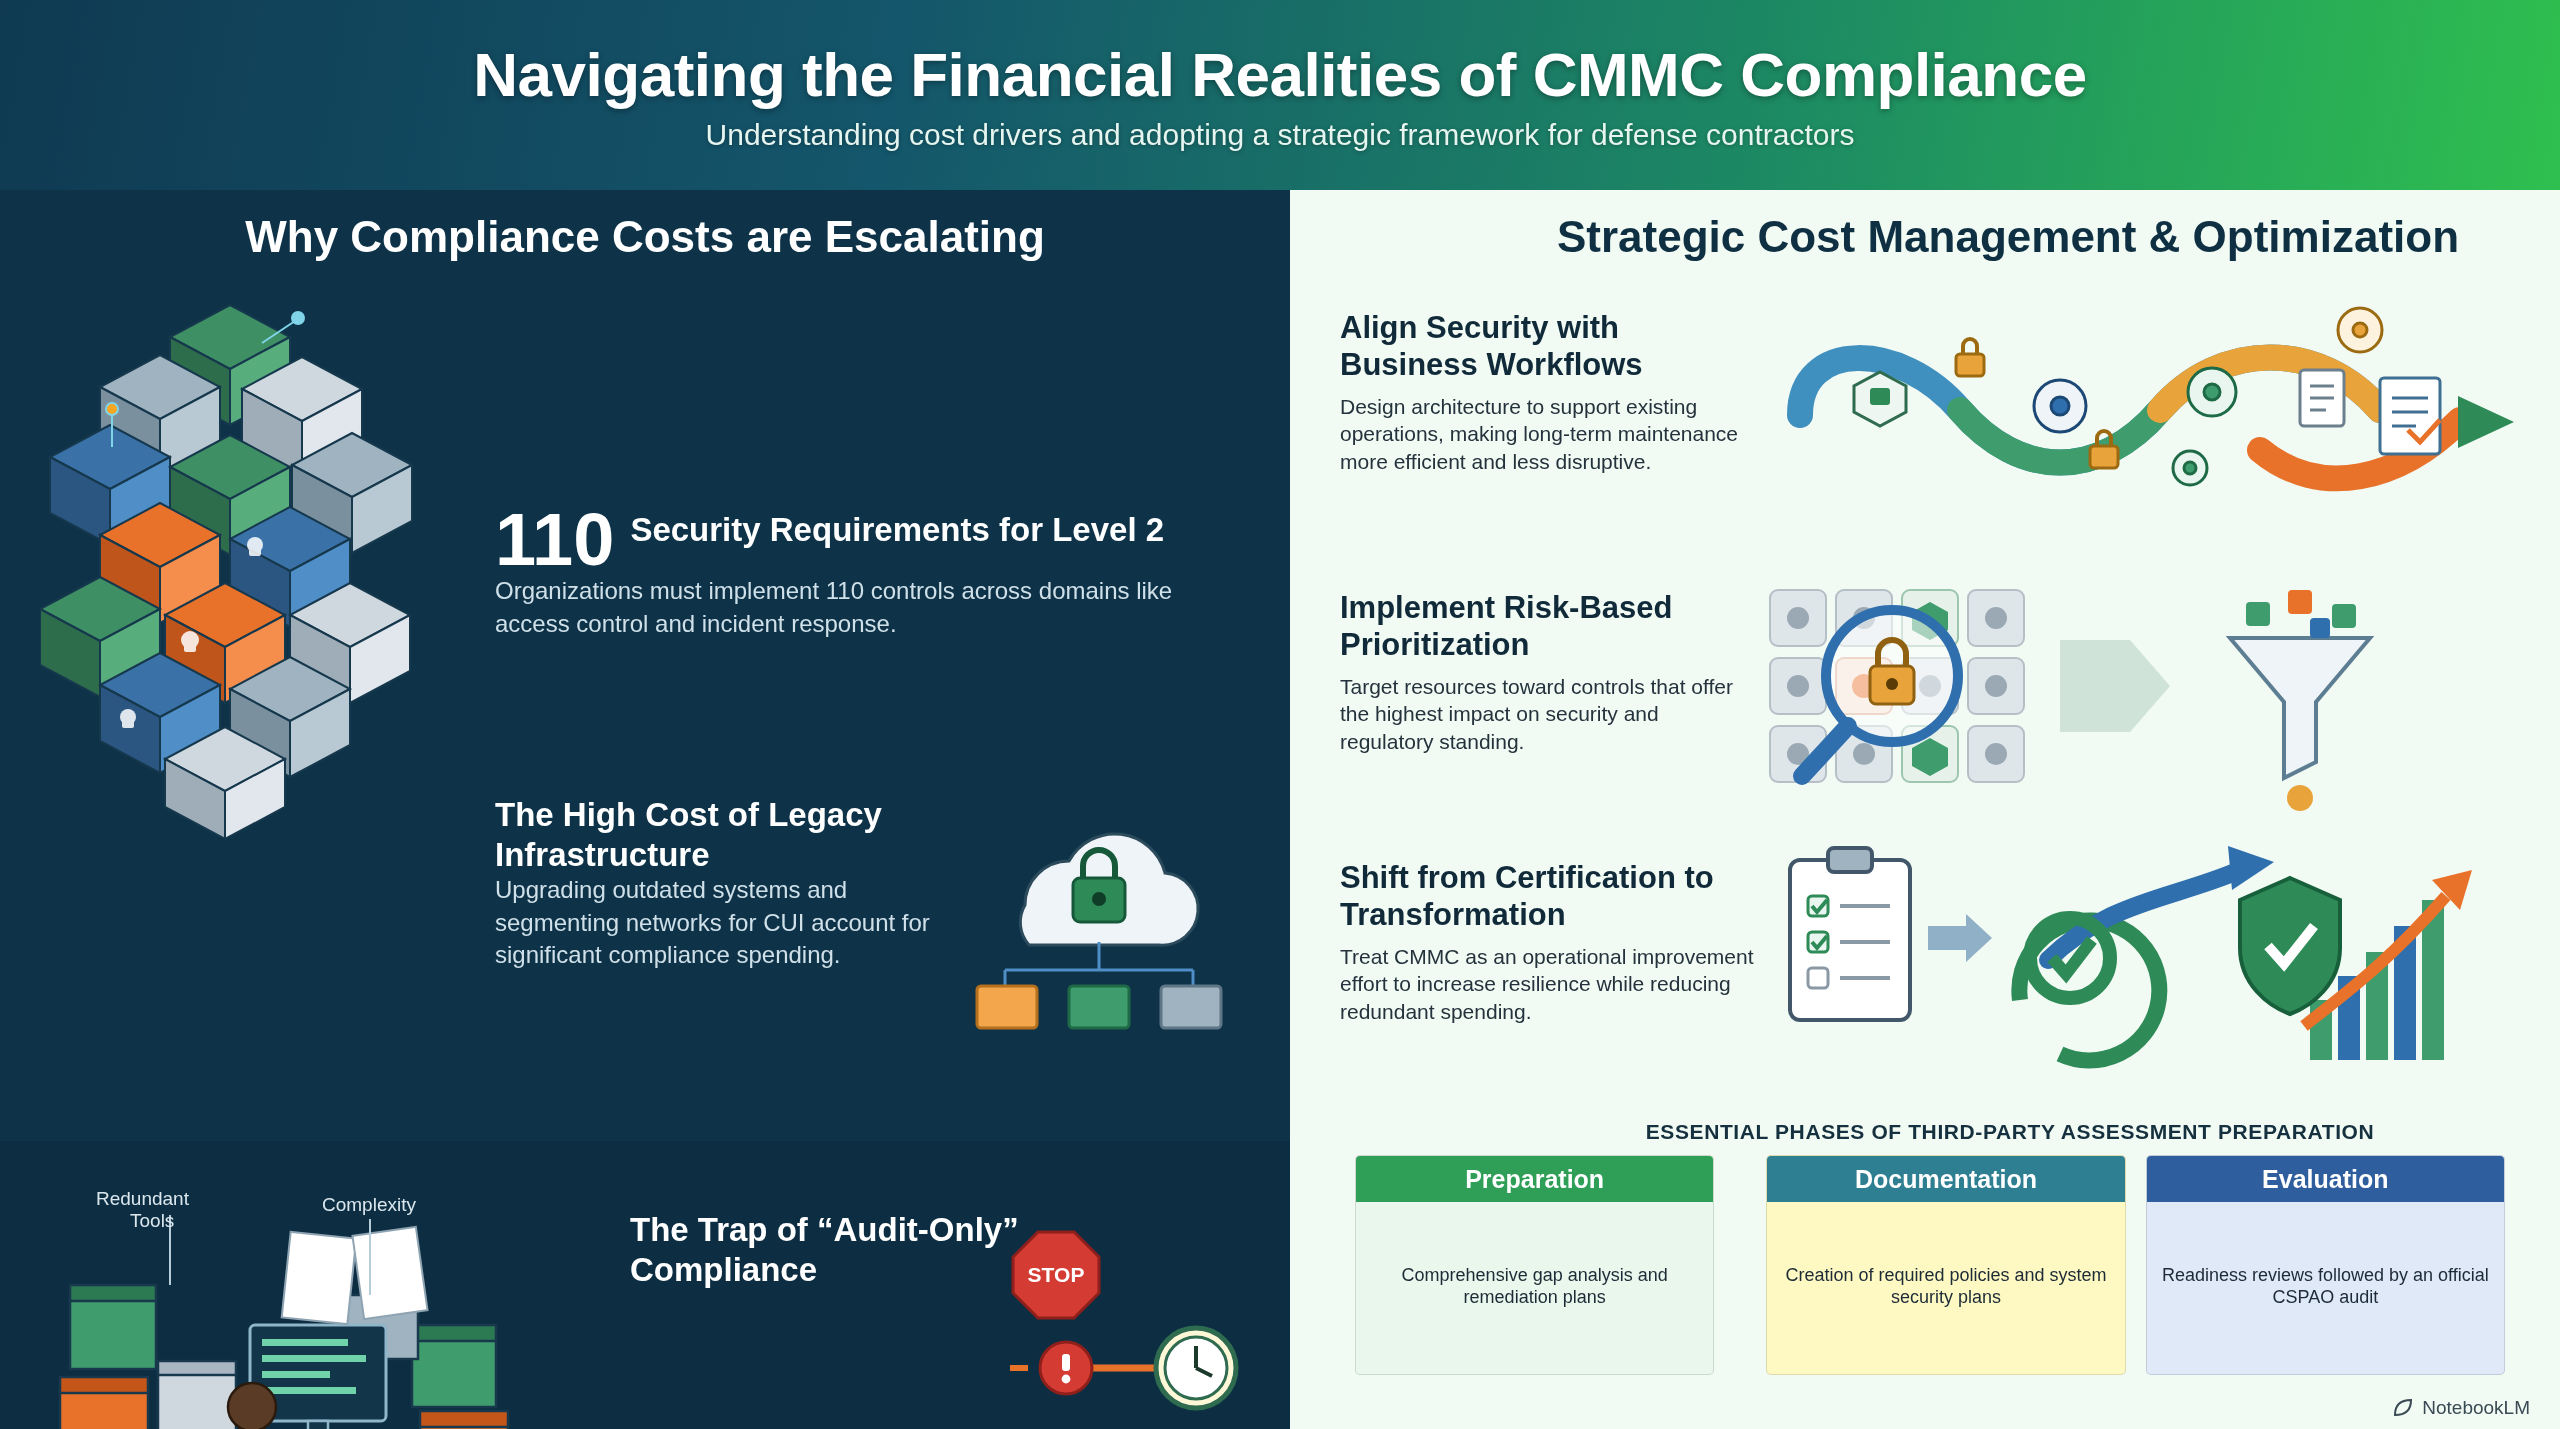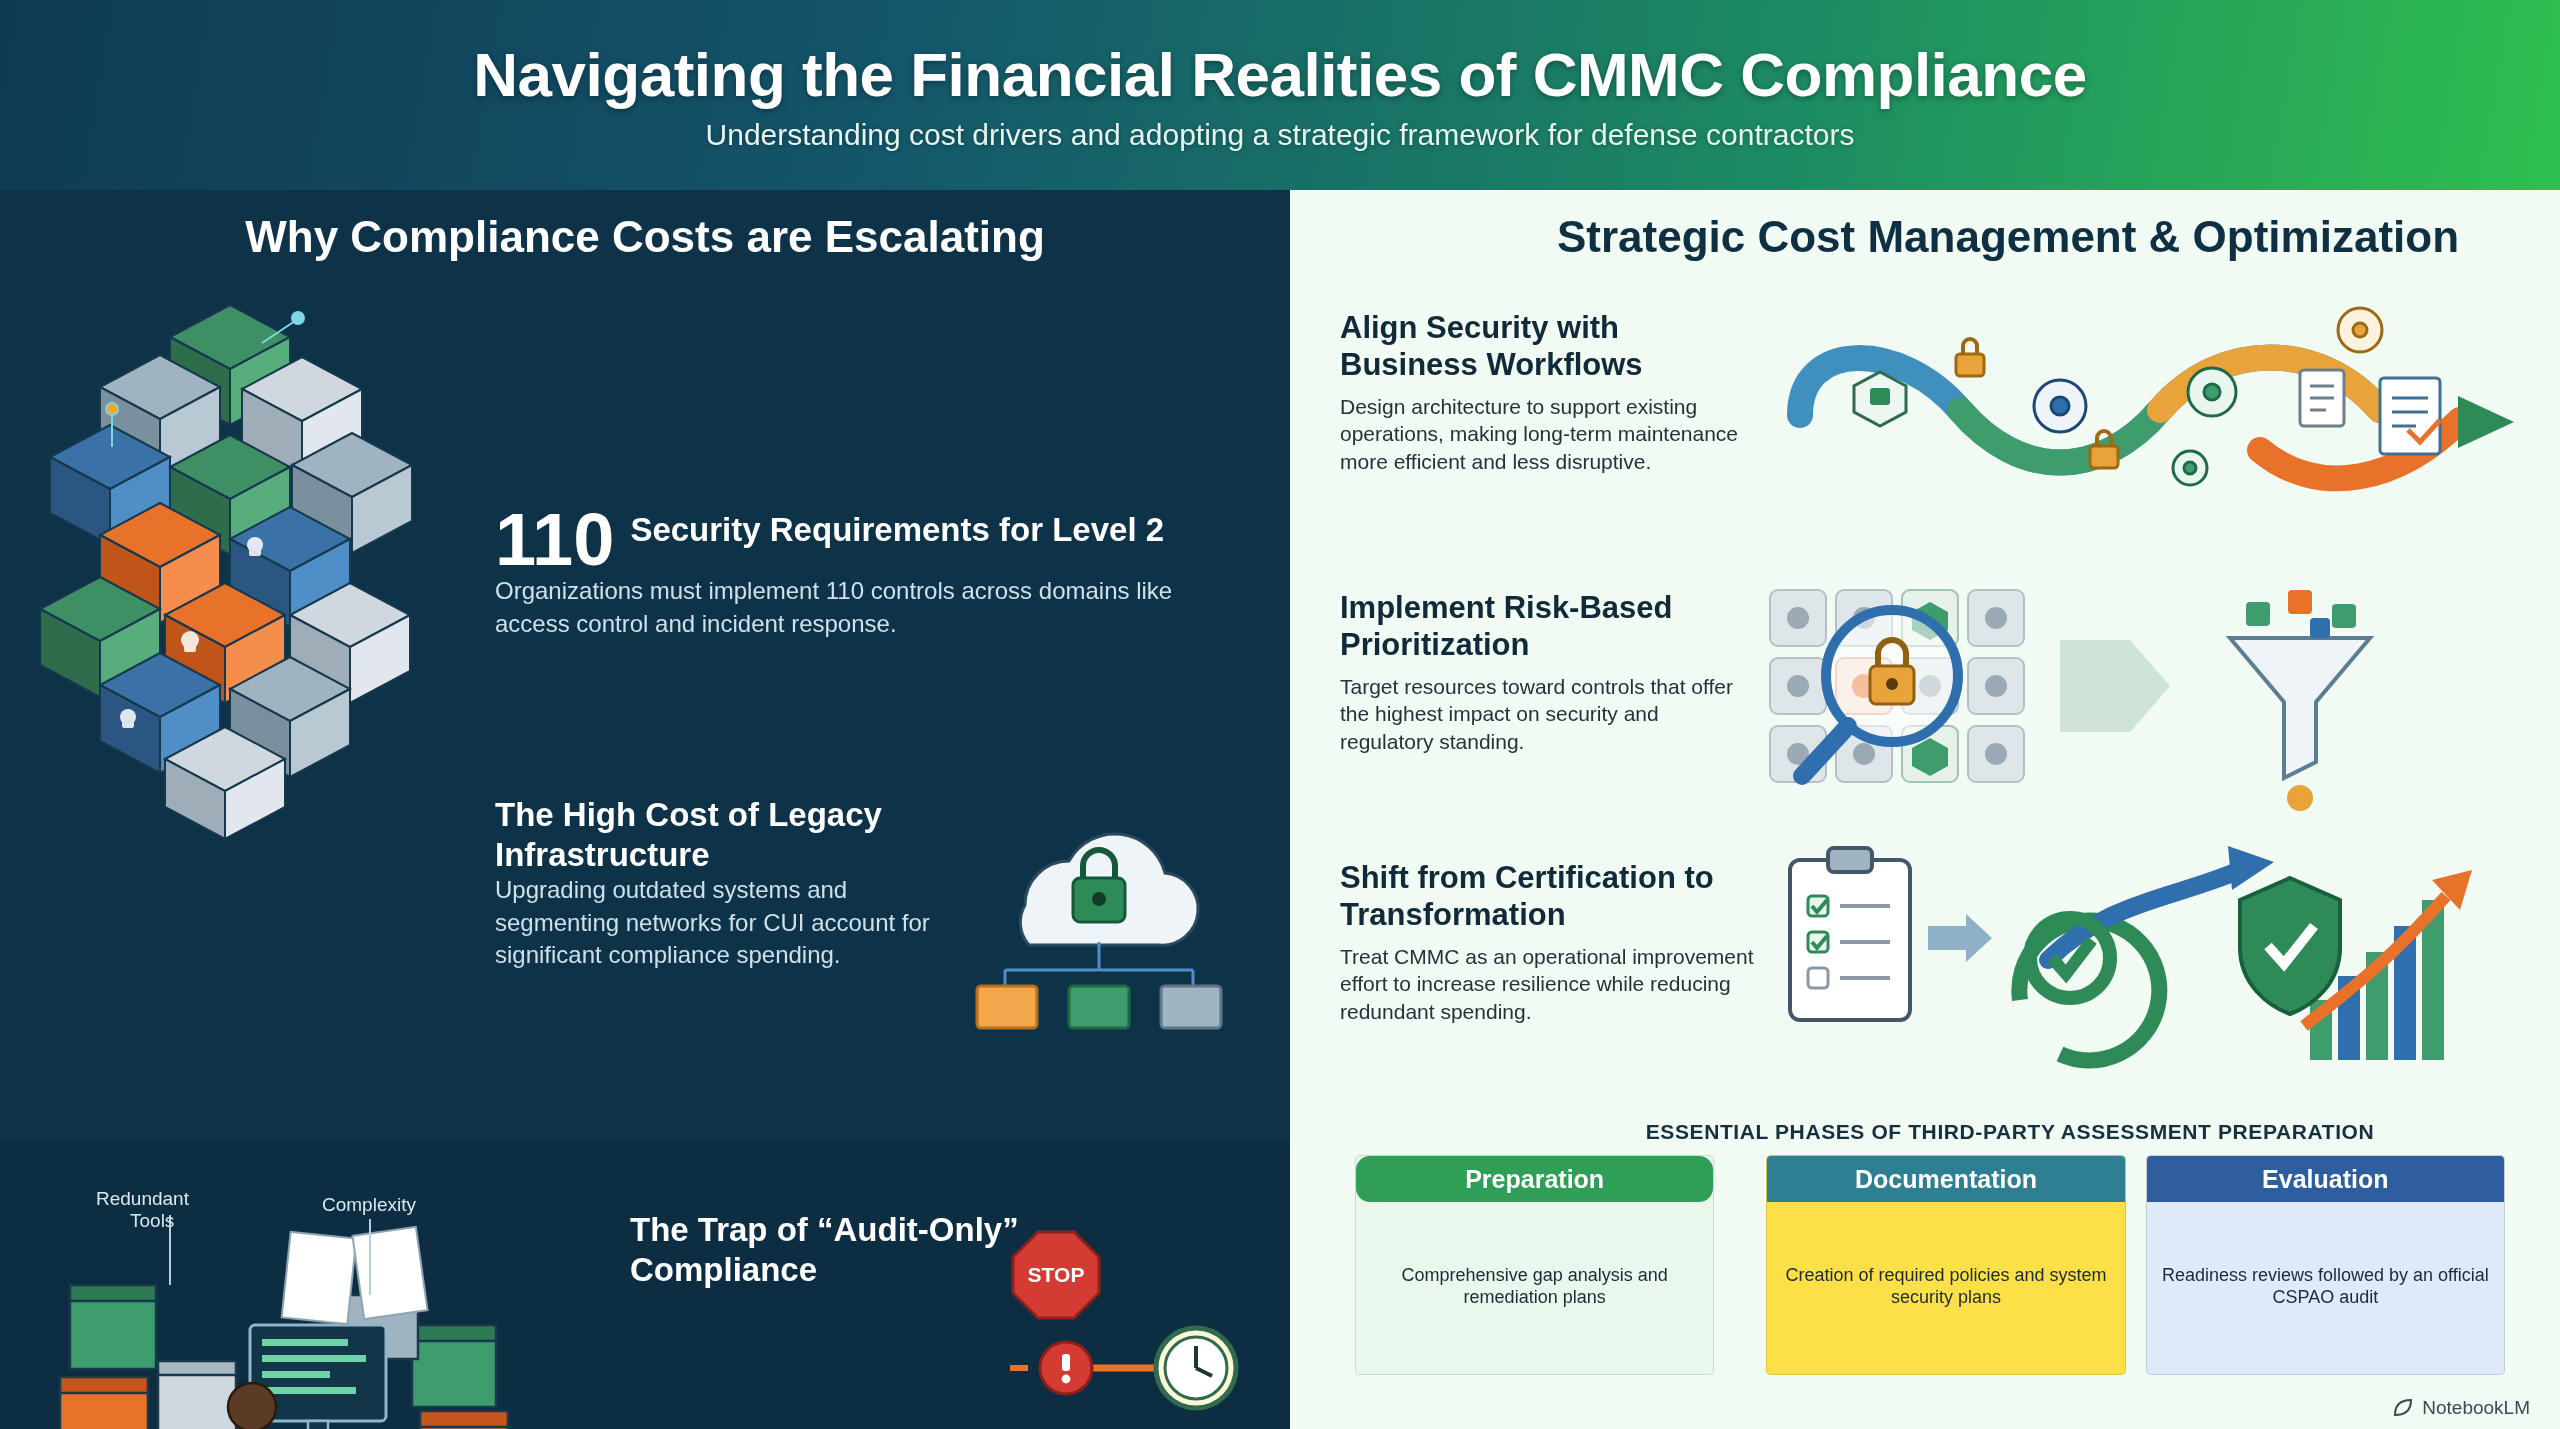--- a/index.html
+++ b/index.html
@@ -512,21 +512,21 @@
       <path d="M520 38 l50 22 v48 c0 36 -28 58 -50 66 c-22 -8 -50 -30 -50 -66 v-48 z" fill="#2e8b57" stroke="#18603c" stroke-width="4"></path>
       <path d="M498 106 l16 18 l30 -38" fill="none" stroke="#ffffff" stroke-width="10"></path>
     </svg>
   </div>
 
   <div class="phases-title">ESSENTIAL PHASES OF THIRD-PARTY ASSESSMENT PREPARATION</div>
 
   <div class="phases">
 
     <div class="phase" style="background:#e9f7ec;">
-      <div class="phase-head" style="background:#2f9e57;border-radius:14px;">
+      <div class="phase-head" style="background:#2f9e57;">
         <span>Preparation</span>
       </div>
       <div class="phase-body">
         <svg class="phase-art" viewBox="0 0 300 95" aria-hidden="true">
           <rect x="64" y="10" width="62" height="78" rx="6" fill="#ffffff" stroke="#42586a" stroke-width="3"></rect>
           <rect x="84" y="3" width="24" height="13" rx="4" fill="#9fb3c0" stroke="#42586a" stroke-width="3"></rect>
           <g>
             <rect x="74" y="28" width="12" height="12" rx="3" fill="#e9f6ef" stroke="#2e8b57" stroke-width="2"></rect>
             <path d="M76 34 l3 4 l6 -8" fill="none" stroke="#2e8b57" stroke-width="2.5"></path>
             <rect x="74" y="48" width="12" height="12" rx="3" fill="#e9f6ef" stroke="#2e8b57" stroke-width="2"></rect>
@@ -540,21 +540,21 @@
           </g>
           <path d="M120 62 l26 -34 l12 9 l-26 34 l-14 5 z" fill="#e8a33a" stroke="#9c6a10" stroke-width="2.5"></path>
           <rect x="168" y="32" width="78" height="52" rx="6" fill="#e8722a" stroke="#b4501a" stroke-width="3"></rect>
           <rect x="192" y="22" width="30" height="12" rx="4" fill="#e8722a" stroke="#b4501a" stroke-width="3"></rect>
           <line x1="168" y1="56" x2="246" y2="56" stroke="#b4501a" stroke-width="3"></line>
         </svg>
         <div class="phase-cap">Comprehensive gap analysis and remediation plans</div>
       </div>
     </div>
 
-    <div class="phase" style="background:#fde047;margin-left:32px;">
+    <div class="phase" style="background:#fef9c3;margin-left:32px;">
       <div class="phase-head" style="background:#2f7f93;">
         <span>Documentation</span>
       </div>
       <div class="phase-body">
         <svg class="phase-art" viewBox="0 0 300 95" aria-hidden="true">
           <g>
             <rect x="62" y="14" width="58" height="72" rx="4" fill="#ffffff" stroke="#5c7d92" stroke-width="3"></rect>
             <rect x="76" y="6" width="58" height="72" rx="4" fill="#ffffff" stroke="#5c7d92" stroke-width="3"></rect>
             <g stroke="#8aa6b5" stroke-width="3">
               <line x1="86" y1="26" x2="124" y2="26"></line>

